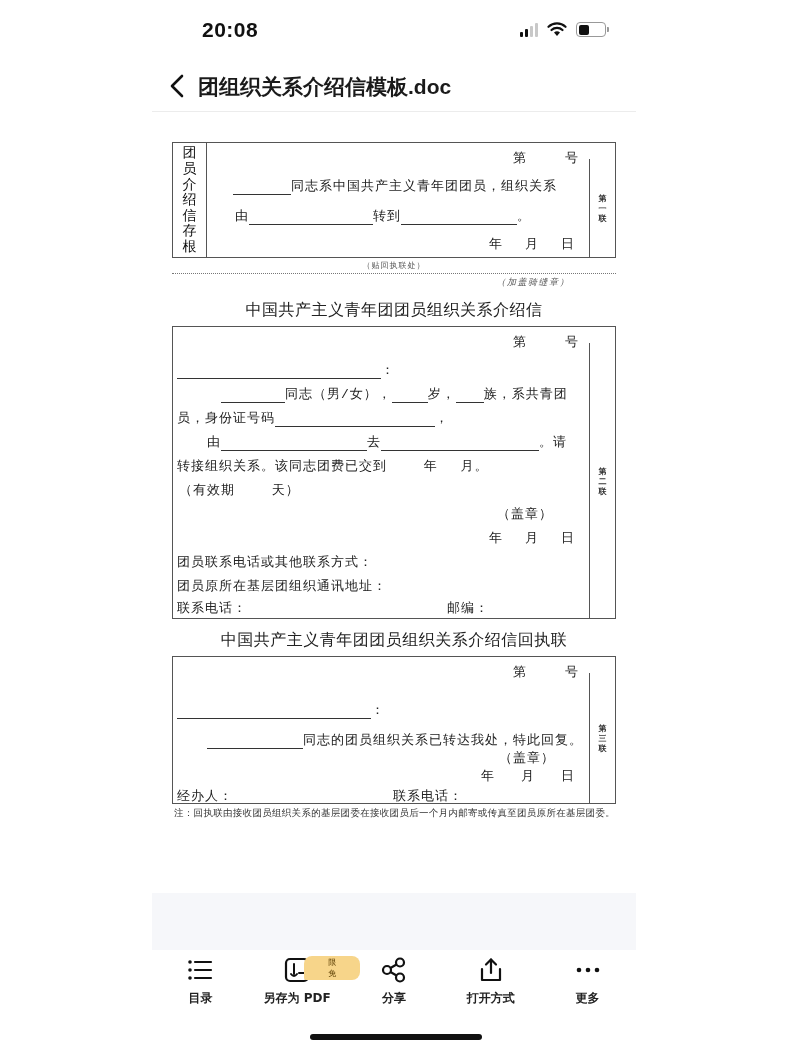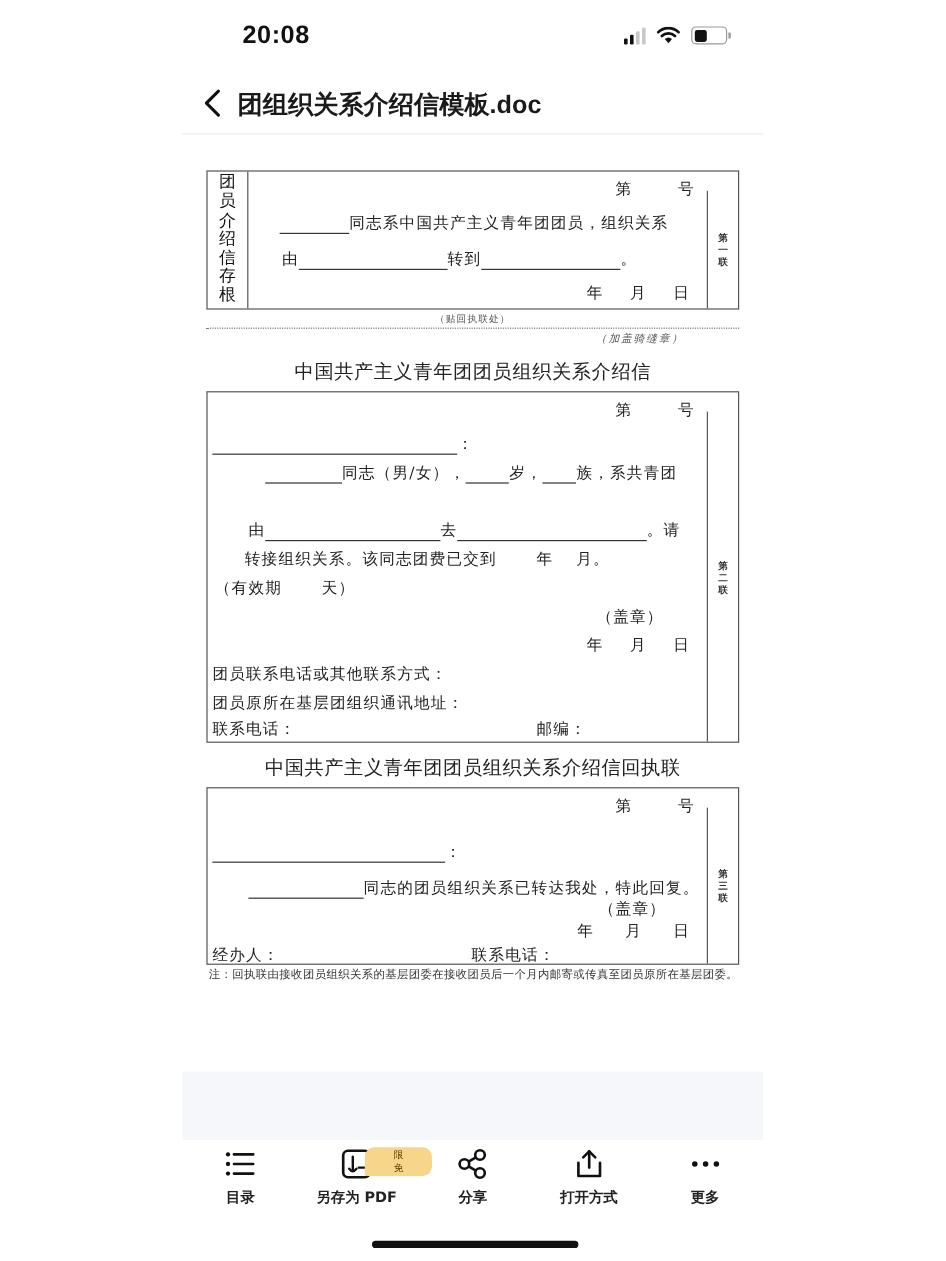--- a/index.html
+++ b/index.html
@@ -23,21 +23,21 @@
   .nav-bar { position: absolute; top: 62px; left: 0; width: 484px; height: 50px; border-bottom: 1px solid #ececec; }
   .back-btn { position: absolute; left: 14px; top: 10px; width: 24px; height: 28px; }
   .doc-title { position: absolute; left: 46px; top: 11px; font-size: 21px; font-weight: bold; color: #1a1a1a; font-family: "Liberation Sans", sans-serif; }
 
   
   .doc { position: absolute; top: 128px; left: 0; width: 484px; height: 765px; font-family: "DejaVu Serif", "Liberation Serif", serif; }
   .form { position: absolute; left: 20px; width: 444px; border: 1.5px solid #555; }
   .form .side { position: absolute; right: 0; top: 16px; bottom: 0; width: 26px; border-left: 1.5px solid #555; display: flex; align-items: center; justify-content: center; }
   .side-label { font-size: 8px; line-height: 10px; width: 10px; text-align: center; font-weight: bold; color: #333; }
 
-  .line { position: absolute; font-size: 13px; color: #222; white-space: nowrap; letter-spacing: 1px; }
+  .line { position: absolute; font-size: 13px; color: #222; white-space: nowrap; letter-spacing: 1px; font-family: Liberation Mono, monospace; }
   .blank { display: inline-block; border-bottom: 1px solid #333; vertical-align: bottom; height: 14px; }
 
   
   .stub { top: 14px; height: 116px; }
   .stub-left { position: absolute; left: 0; top: 0; bottom: 0; width: 34px; border-right: 1.5px solid #555; display: flex; justify-content: center; align-items: center; }
   .stub-left-text { font-size: 14px; line-height: 15.6px; width: 14px; text-align: center; font-family: "DejaVu Sans", sans-serif; }
   .stub-note { position: absolute; left: 20px; width: 444px; top: 132px; text-align: center; font-size: 8px; color: #555; letter-spacing: 1px; }
   .dotted { position: absolute; left: 20px; width: 444px; top: 145px; border-top: 1.5px dotted #777; }
   .seal-note { position: absolute; right: 66px; top: 148px; font-size: 9px; color: #555; letter-spacing: 1.5px; font-style: italic; }
 
@@ -118,24 +118,27 @@
     <div class="form letter">
       <div class="line" style="right:36px; top:6px;">
         <span>第</span><span style="display:inline-block;width:38px"></span><span>号</span>
       </div>
       <div class="line" style="left:4px; top:34px;">
         <span class="blank" style="width:204px"></span><span>：</span>
       </div>
       <div class="line" style="left:48px; top:58px;">
         <span class="blank" style="width:64px"></span><span>同志（男/女），</span><span class="blank" style="width:36px"></span><span>岁，</span><span class="blank" style="width:28px"></span><span>族，系共青团</span>
       </div>
+      <div class="line" style="left:4px; top:82px;">
+        <span>员，身份证号码</span><span class="blank" style="width:160px"></span><span>，</span>
+      </div>
       <div class="line" style="left:34px; top:106px;">
         <span>由</span><span class="blank" style="width:146px"></span><span>去</span><span class="blank" style="width:158px"></span><span>。请</span>
       </div>
-      <div class="line" style="left:4px; top:130px;margin-left:27px;">转接组织关系。该同志团费已交到　　 年　 月。</div>
+      <div class="line" style="left:4px; top:130px;">转接组织关系。该同志团费已交到　　 年　 月。</div>
       <div class="line" style="left:6px; top:154px;">（有效期　　 天）</div>
       <div class="line" style="right:62px; top:178px;">（盖章）</div>
       <div class="line" style="right:40px; top:202px;">
         <span>年</span><span style="display:inline-block;width:22px"></span><span>月</span><span style="display:inline-block;width:22px"></span><span>日</span>
       </div>
       <div class="line" style="left:4px; top:226px;">团员联系电话或其他联系方式：</div>
       <div class="line" style="left:4px; top:250px;">团员原所在基层团组织通讯地址：</div>
       <div class="line" style="left:4px; top:272px;">联系电话：</div>
       <div class="line" style="left:274px; top:272px;">邮编：</div>
       <div class="side">

